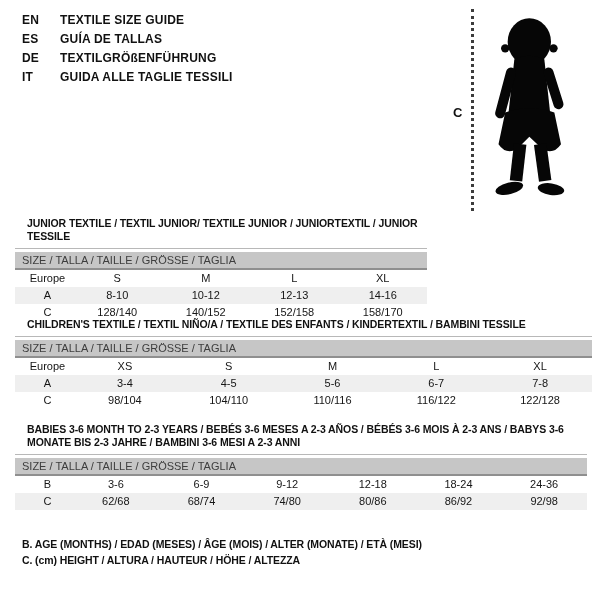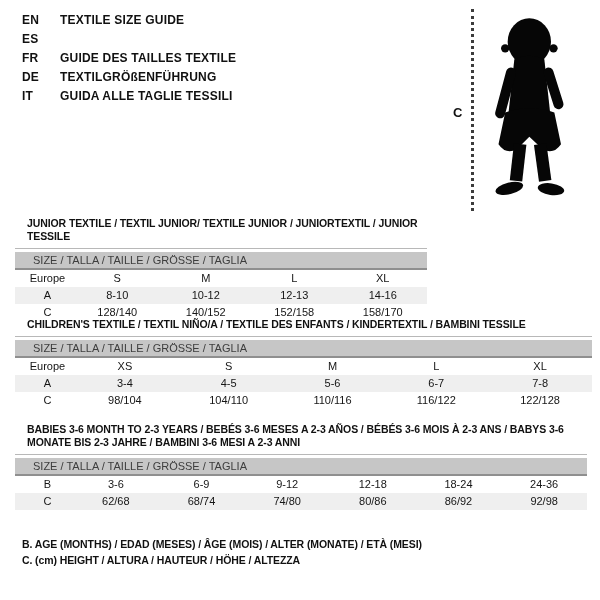--- a/index.html
+++ b/index.html
@@ -23,44 +23,41 @@
   .sec-babies   { left:15px; top:423px; width:572px; }
   .sec-title { font-weight:bold; font-size:10.5px; line-height:13px; margin:0 0 5px 12px; letter-spacing:-0.1px; }
 
   .tbl-wrap { border-top:1px solid #b8b8b8; padding-top:3px; }
   table.size-table { width:100%; border-collapse:collapse; table-layout:fixed; }
   .size-table col.c0 { width:58px; }
   .size-table td { font-size:11px; padding:0; height:17px; line-height:17px; text-align:center;
                    overflow:hidden; white-space:nowrap; color:#151515; }
   .size-table td.lbl { text-align:center; padding-left:7px; }
   .size-table tr.hdr td { background:#c6c6c6; border-bottom:2px solid #8f8f8f; text-align:left;
-                          padding-left:18px; color:#3d3d3d; height:16px; line-height:16px; }
+                          padding-left:7px; color:#3d3d3d; height:16px; line-height:16px; }
   .size-table tr.alt td { background:#efefef; }
   .size-table tr.hdr td { background:#c6c6c6; }
 
   
   .legend { position:absolute; left:22px; top:536px; }
   .legend-line { font-weight:bold; font-size:10.5px; line-height:16px; letter-spacing:-0.1px; }
 </style>
 </head>
 <body>
 
 <div class="page">
 
   <div class="langs">
     <div class="lang-row">
       <span class="lang-code">EN</span>
       <span class="lang-title">TEXTILE SIZE GUIDE</span>
     </div>
     <div class="lang-row">
       <span class="lang-code">ES</span>
-    </div>
-    <div class="lang-row">
-      <span class="lang-code">FR</span>
-      <span class="lang-title">GUIDE DES TAILLES TEXTILE</span>
+      <span class="lang-title">GUÍA DE TALLAS</span>
     </div>
     <div class="lang-row">
       <span class="lang-code">DE</span>
       <span class="lang-title">TEXTILGRÖßENFÜHRUNG</span>
     </div>
     <div class="lang-row">
       <span class="lang-code">IT</span>
       <span class="lang-title">GUIDA ALLE TAGLIE TESSILI</span>
     </div>
   </div>

